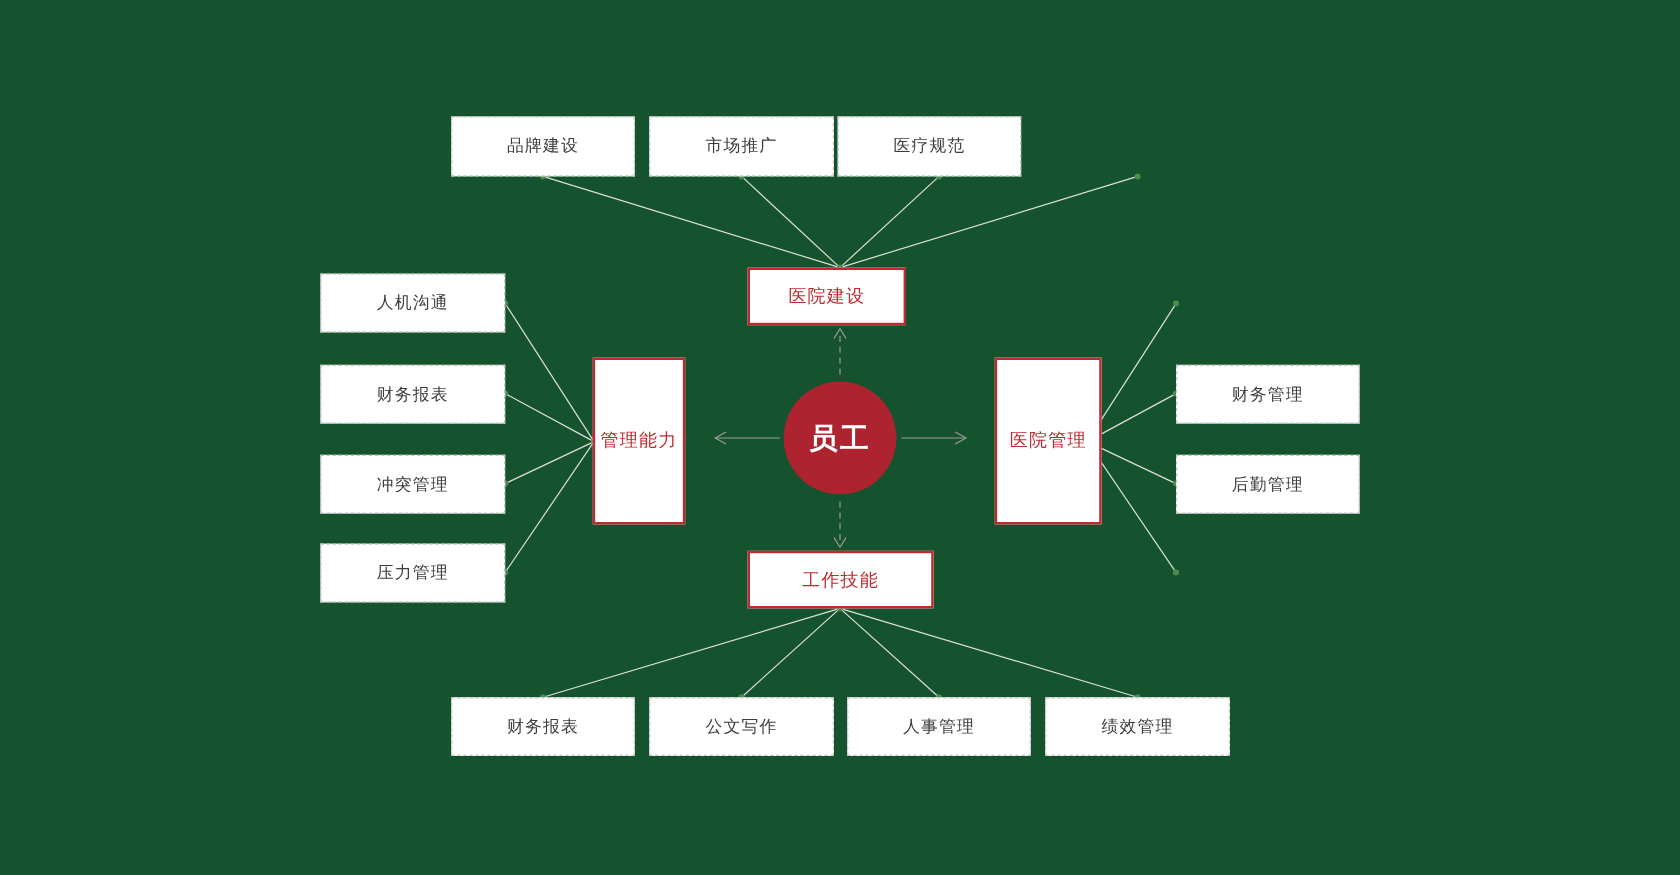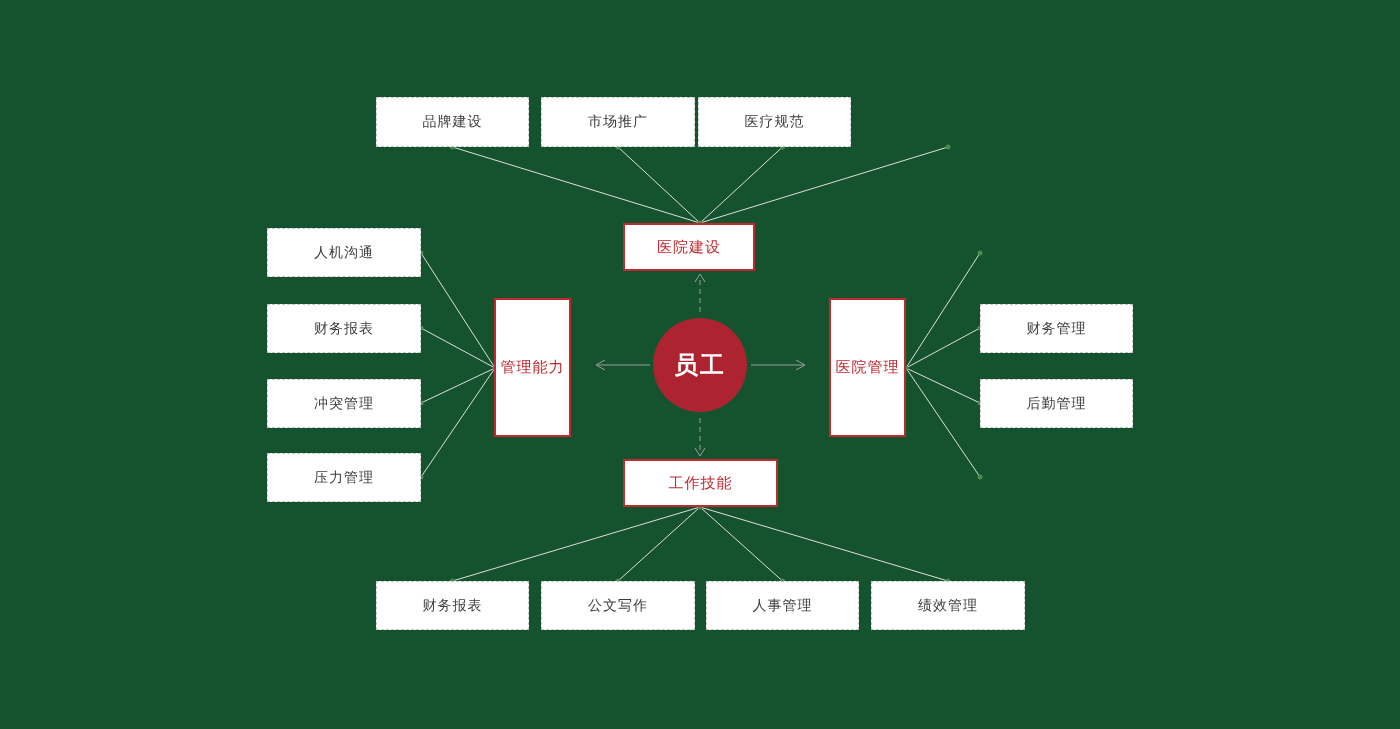--- a/index.html
+++ b/index.html
@@ -141,18 +141,18 @@
   <div class="box dashed" style="left:980px; top:304px; width:153px; height:49px;">财务管理</div>
   <div class="box dashed" style="left:980px; top:379px; width:153px; height:49px;">后勤管理</div>
 
   <div class="box dashed" style="left:376px; top:581px; width:153px; height:49px;">财务报表</div>
   <div class="box dashed" style="left:541px; top:581px; width:154px; height:49px;">公文写作</div>
   <div class="box dashed" style="left:706px; top:581px; width:153px; height:49px;">人事管理</div>
   <div class="box dashed" style="left:871px; top:581px; width:154px; height:49px;">绩效管理</div>
 
   <div class="box solid" style="left:623px; top:223px; width:132px; height:48px;">医院建设</div>
   <div class="box solid" style="left:494px; top:298px; width:77px; height:139px;">管理能力</div>
-  <div class="box solid" style="left:829px; top:298px; width:77px; height:139px;">医院管理</div>
+  <div class="box solid" style="left:829px; top:298px; width:89px; height:139px;">医院管理</div>
   <div class="box solid" style="left:623px; top:459px; width:155px; height:48px;">工作技能</div>
 
   <div class="box circle" style="left:653px; top:318px; width:94px; height:94px;">员工</div>
 
 </div>
 
 </body></html>

